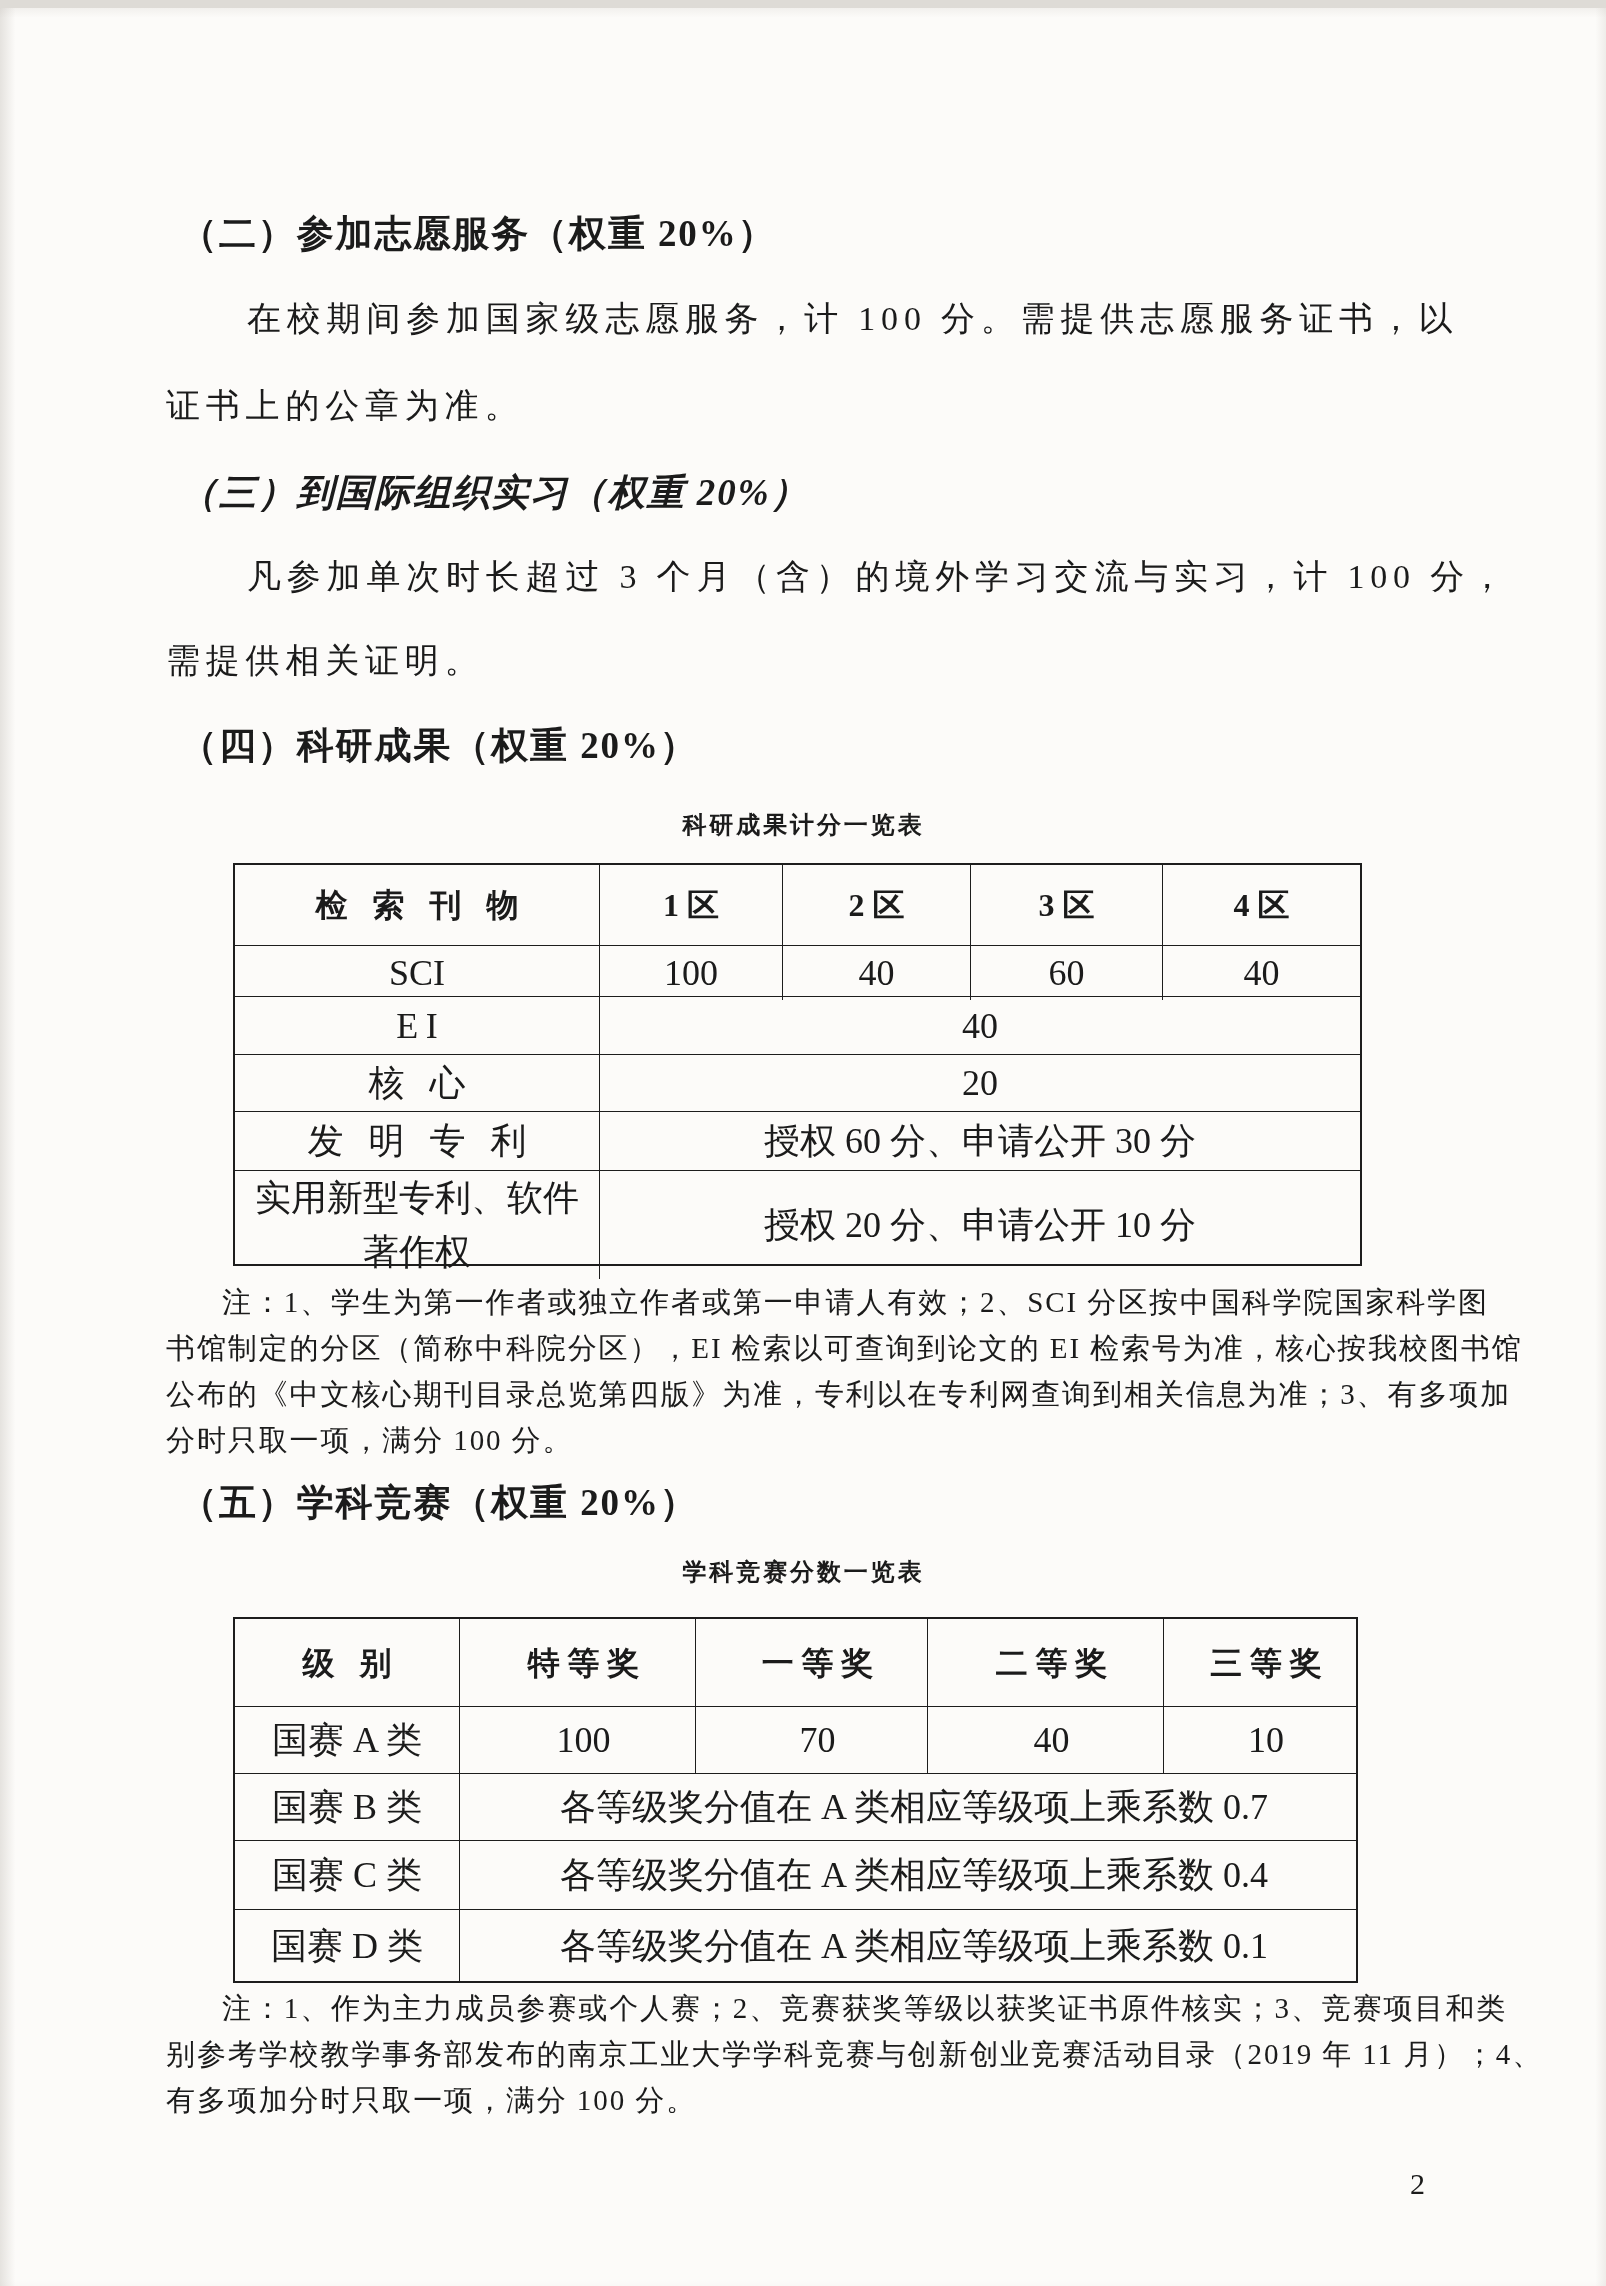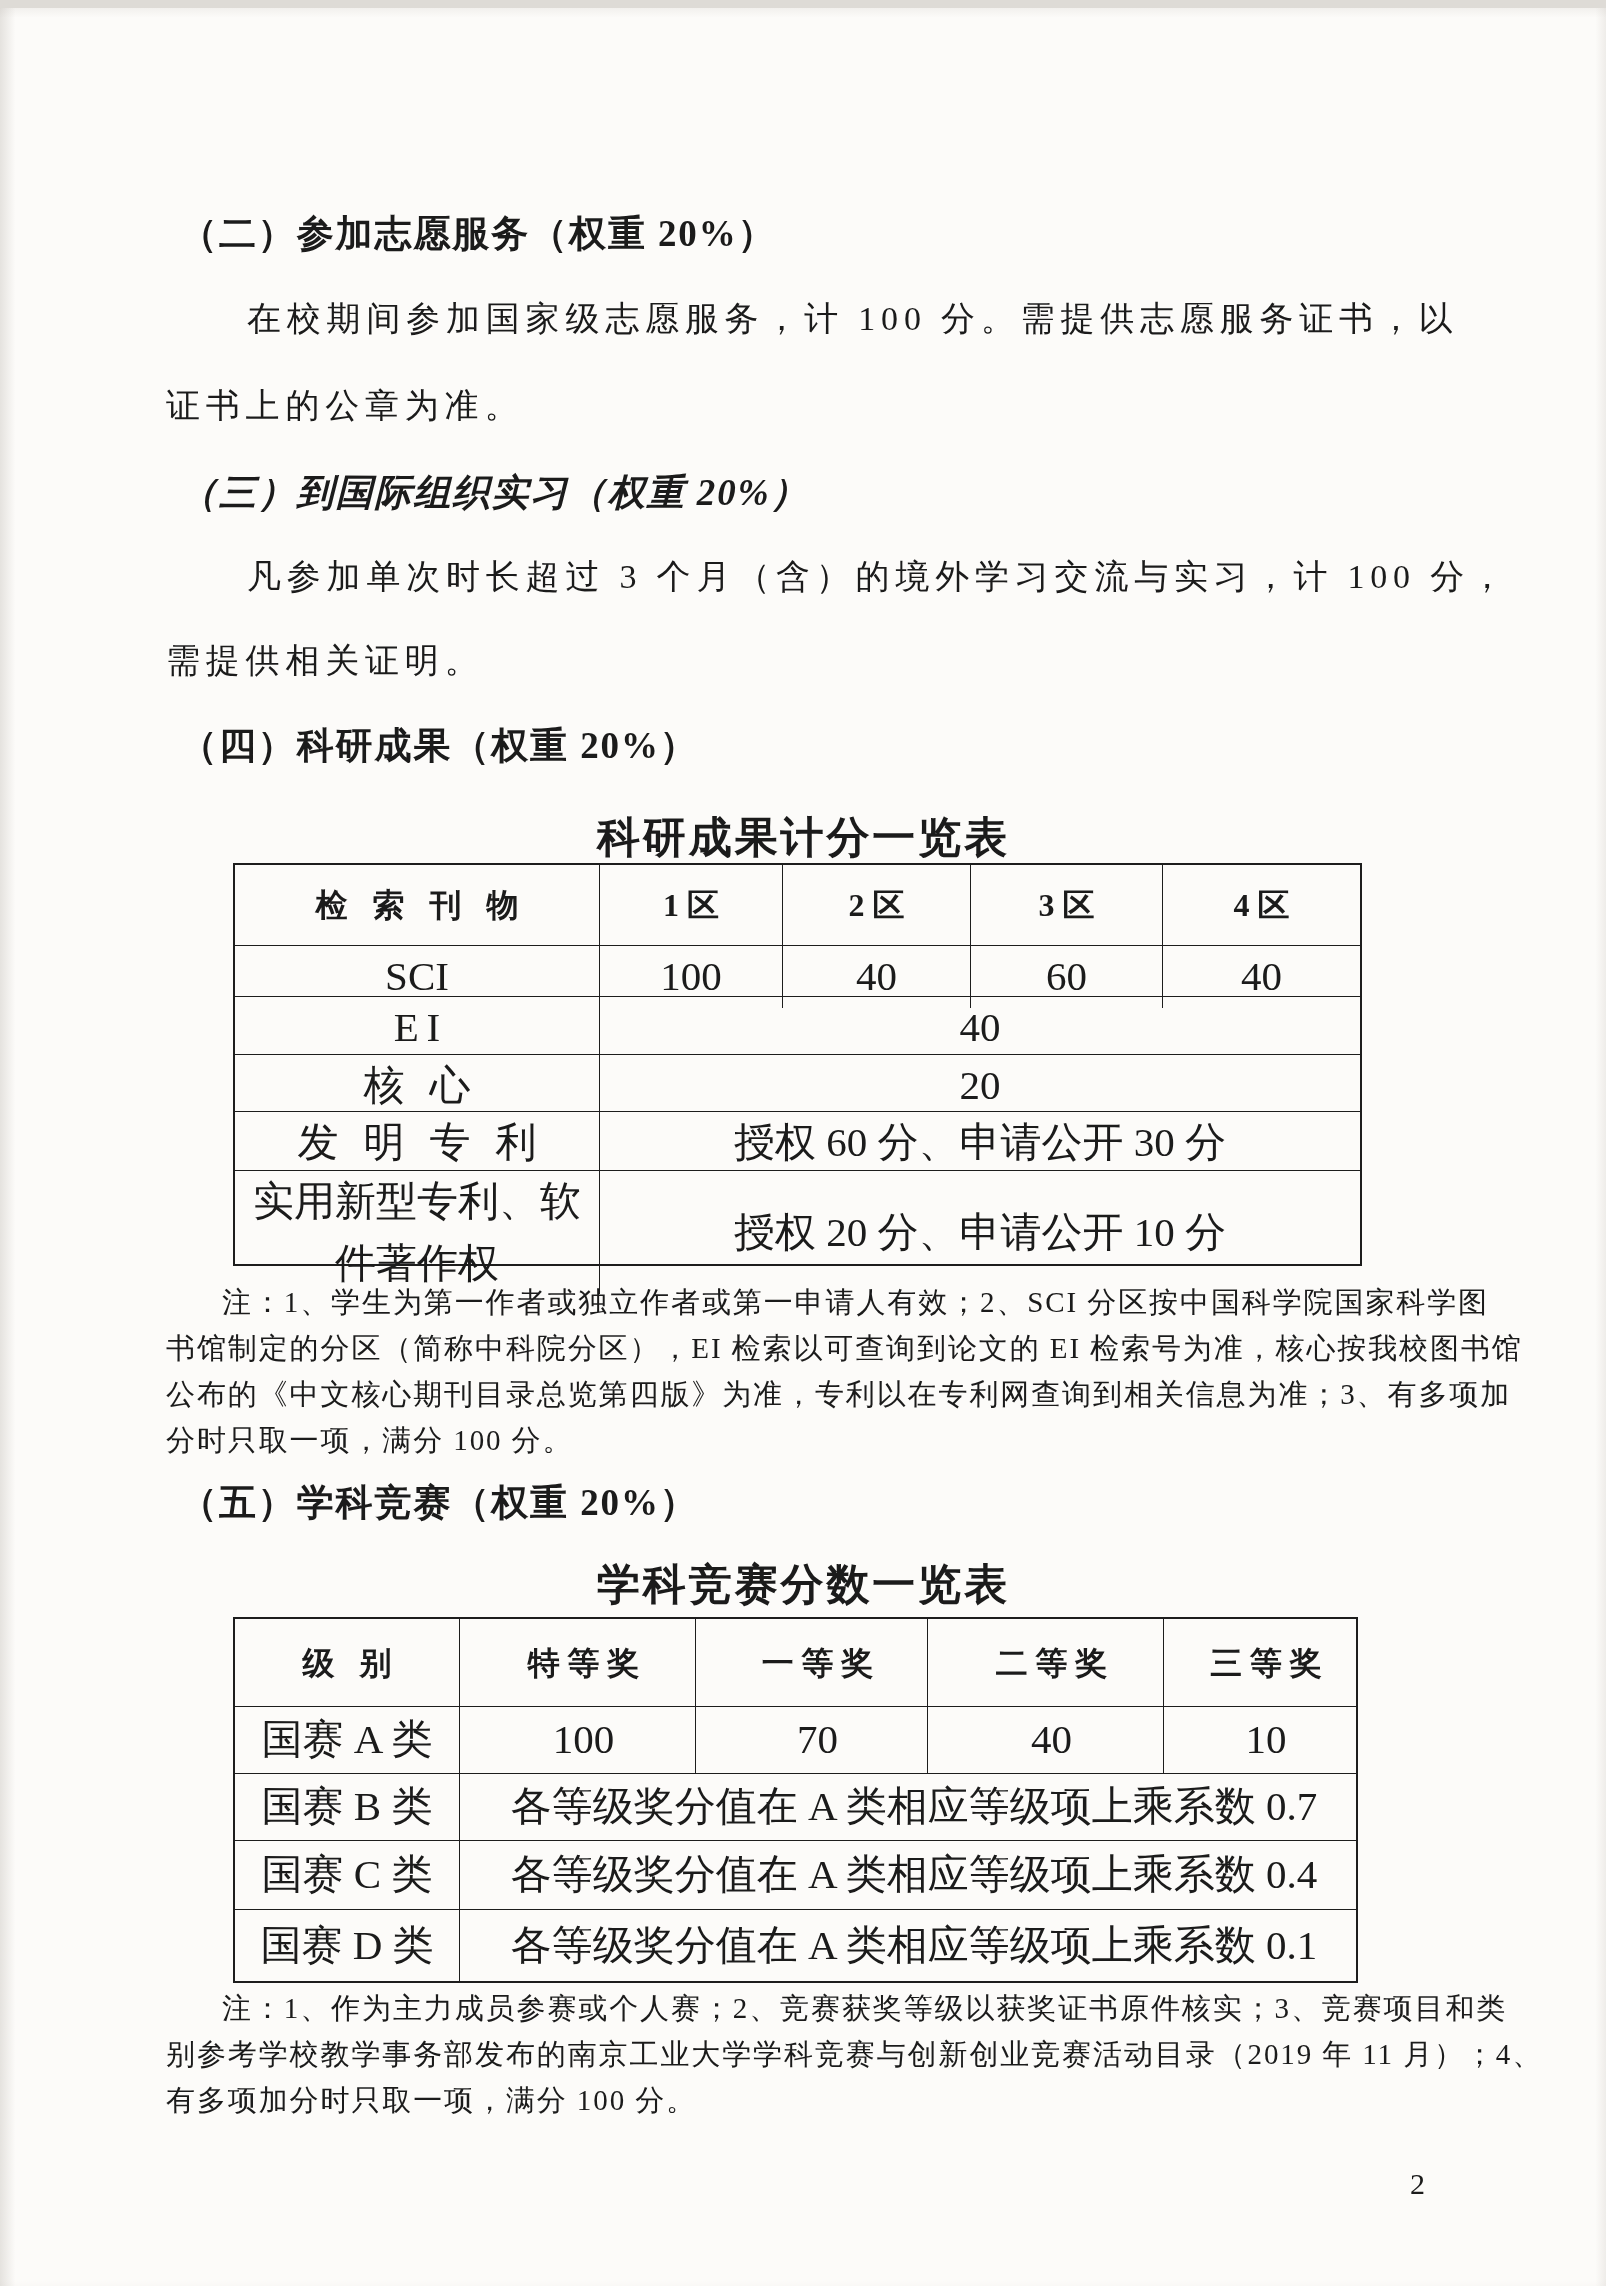--- a/index.html
+++ b/index.html
@@ -27,30 +27,30 @@
   .bodyline{
     font-size:34px;white-space:nowrap;letter-spacing:5.8px;
   }
   .noteblock{
     font-size:29px;line-height:46px;letter-spacing:1.9px;
   }
   .noteblock .nline{white-space:nowrap;}
   .noteblock .nline.first{text-indent:56px;}
   .tbl-title{
     left:0;width:100%;text-align:center;
-    font-size:43px;font-weight:bold;letter-spacing:2.9px;
+    font-size:24px;font-weight:bold;letter-spacing:2.9px;
   }
   
   .tbl{border:2.9px solid #1d1d1d;}
   .row{display:grid;border-bottom:1.9px solid #1d1d1d;}
   .row.last{border-bottom:none;}
   .cell{
     display:flex;align-items:center;justify-content:center;
     border-right:1.9px solid #1d1d1d;
-    font-size:41px;text-align:center;line-height:1.5;
+    font-size:36px;text-align:center;line-height:1.5;
   }
   .cell.end{border-right:none;}
   .row.head .cell{font-weight:bold;font-size:32px;}
   .cell.sp{letter-spacing:25px;padding-left:25px;}
   .cell.sp2{letter-spacing:7.7px;padding-left:7.7px;}
   .t1 .row{grid-template-columns:365px 183px 188px 192px 1fr;}
   .t1 .row.merged{grid-template-columns:365px 1fr;}
   .t2 .row{grid-template-columns:225px 224px 220px 224px 1fr;gap:12px;}
   .t2 .row.merged{grid-template-columns:225px 1fr;}
   .wrapcell{padding:0 11.6px;}

